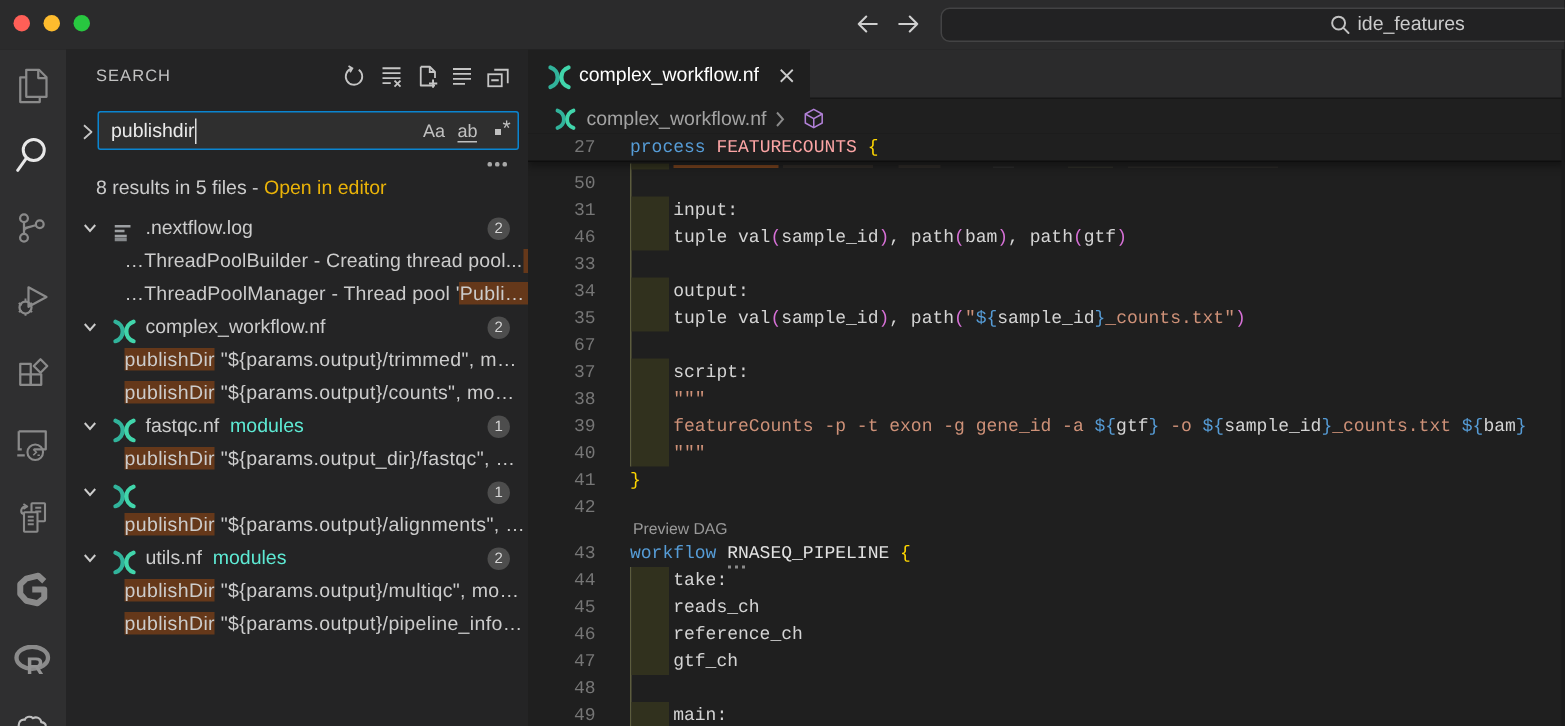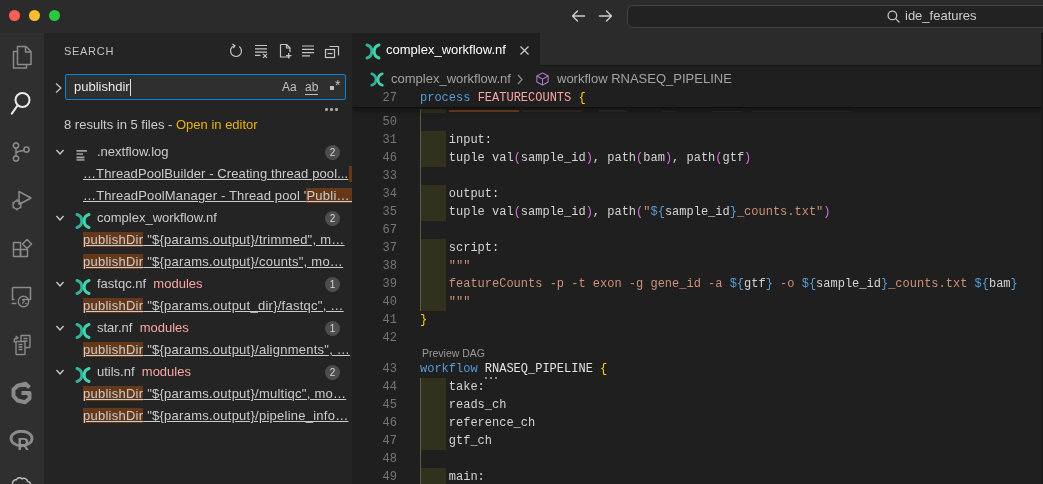--- a/index.html
+++ b/index.html
@@ -10,29 +10,29 @@
   
   #titlebar { left:0; top:0; width:1043px; height:33px; background:#2b2b2c; }
   .light { width:11px; height:11px; border-radius:50%; top:10px; }
   #cmdbox { left:627px; top:5px; width:500px; height:23px; background:#222223;
     border:1px solid #434344; border-radius:6px; }
   
   #actbar { left:0; top:33px; width:44px; height:451px; background:#2f2f30; }
   
   #sidebar { left:44px; top:33px; width:308px; height:451px; background:#242425; overflow:hidden; }
   .srow { position:absolute; left:0; width:308px; height:22px; line-height:22px;
-    font-size:13px; color:#cccccc; white-space:pre; overflow:hidden;text-decoration:underline; }
+    font-size:13px; color:#cccccc; white-space:pre; overflow:hidden; }
   .badge { position:absolute; top:4px; background:#4d4d4d; color:#d7d7d7;
     border-radius:9px; min-width:15px; height:15px; line-height:15px; font-size:10px;
     text-align:center; }
   .hl { background:#65381a; }
   .chev { position:absolute; left:11px; top:0; }
   .fic  { position:absolute; left:30px; top:3px; }
   .lbl  { position:absolute; left:53px; top:0; }
-  .dim { color:#fca5a5; }
+  .dim { color:#5eead4; }
   .mrow { padding-left:39px; letter-spacing:.25px; }
   
   #tabbar { left:352px; top:33px; width:691px; height:33px; background:#2b2b2c; border-bottom:1px solid #161616; }
   #tab { left:352px; top:33px; width:188px; height:34px; background:#1f1f1f; }
   #breadcrumb { left:352px; top:66px; width:691px; height:23px; background:#1f1f1f;
     color:#a3a3a3; font-size:13px; }
   #editor { left:352px; top:89px; width:691px; height:395px; background:#1f1f1f; overflow:hidden; }
   .cl { position:absolute; left:0; width:691px; height:18px; line-height:18px;
     font-family:"Liberation Mono", monospace; font-size:12px; color:#d4d4d4; white-space:pre; }
   .num { position:absolute; width:45px; text-align:right; color:#767676;
@@ -216,21 +216,20 @@
     </div>
     <div class="srow mrow" style="top:262px"><span class="hl">publishDir</span> "${params.output_dir}/fastqc", …</div>
     <div class="srow" style="top:284px">
       <svg class="chev" width="10" height="22" viewBox="0 0 10 22">
           <path d="M1.5 9 l3.5 4 l3.5 -4" fill="none" stroke="#cccccc" stroke-width="1.3"></path>
         </svg>
       <svg class="fic nf" width="18" height="22" viewBox="0 0 18 16">
         <path d="M3 1.5 A 6.8 6.8 0 0 1 3 14.5" fill="none" stroke="#31b39b" stroke-width="2.9" stroke-linecap="round"></path>
         <path d="M15 1.5 A 6.8 6.8 0 0 0 15 14.5" fill="none" stroke="#41d5ab" stroke-width="2.9" stroke-linecap="round"></path>
       </svg>
-      <span class="lbl">star.nf<span class="dim">  modules</span></span>
       <span class="badge" style="left:281px">1</span>
     </div>
     <div class="srow mrow" style="top:306px"><span class="hl">publishDir</span> "${params.output}/alignments", …</div>
     <div class="srow" style="top:328px">
       <svg class="chev" width="10" height="22" viewBox="0 0 10 22">
           <path d="M1.5 9 l3.5 4 l3.5 -4" fill="none" stroke="#cccccc" stroke-width="1.3"></path>
         </svg>
       <svg class="fic nf" width="18" height="22" viewBox="0 0 18 16">
         <path d="M3 1.5 A 6.8 6.8 0 0 1 3 14.5" fill="none" stroke="#31b39b" stroke-width="2.9" stroke-linecap="round"></path>
         <path d="M15 1.5 A 6.8 6.8 0 0 0 15 14.5" fill="none" stroke="#41d5ab" stroke-width="2.9" stroke-linecap="round"></path>
@@ -260,21 +259,20 @@
     <div class="abs" style="left:39px;top:5px">complex_workflow.nf</div>
     <svg class="abs" style="left:163px;top:7px" width="10" height="13" viewBox="0 0 10 13">
       <path d="M3 2 l4 4.5 l-4 4.5" fill="none" stroke="#8a8a8a" stroke-width="1.3"></path>
     </svg>
     <div class="abs" style="left:183px;top:5px"><svg width="15" height="16" viewBox="0 0 16 16">
       <g fill="none" stroke="#b180d7" stroke-width="1.1" stroke-linejoin="round">
         <path d="M8 1.5 L14 4.8 V11.2 L8 14.5 L2 11.2 V4.8 Z"></path>
         <path d="M2 4.8 L8 8.1 L14 4.8 M8 8.1 V14.5"></path>
       </g>
         </svg></div>
-    <div class="abs" style="left:205px;top:5px">workflow RNASEQ_PIPELINE</div>
   </div>
   <div class="abs" id="editor">
 
     <div class="abs" style="left:68px;top:20px;width:1px;height:201.5px;background:#5c5c3e"></div>
     <div class="abs" style="left:68px;top:289px;width:1px;height:106px;background:#5c5c3e"></div>
 
     <div class="abs band" style="top:20px;height:3.5px"></div>
     <div class="abs band" style="top:41.5px;height:36px"></div>
     <div class="abs band" style="top:95.5px;height:36px"></div>
     <div class="abs band" style="top:149.5px;height:72px"></div>

